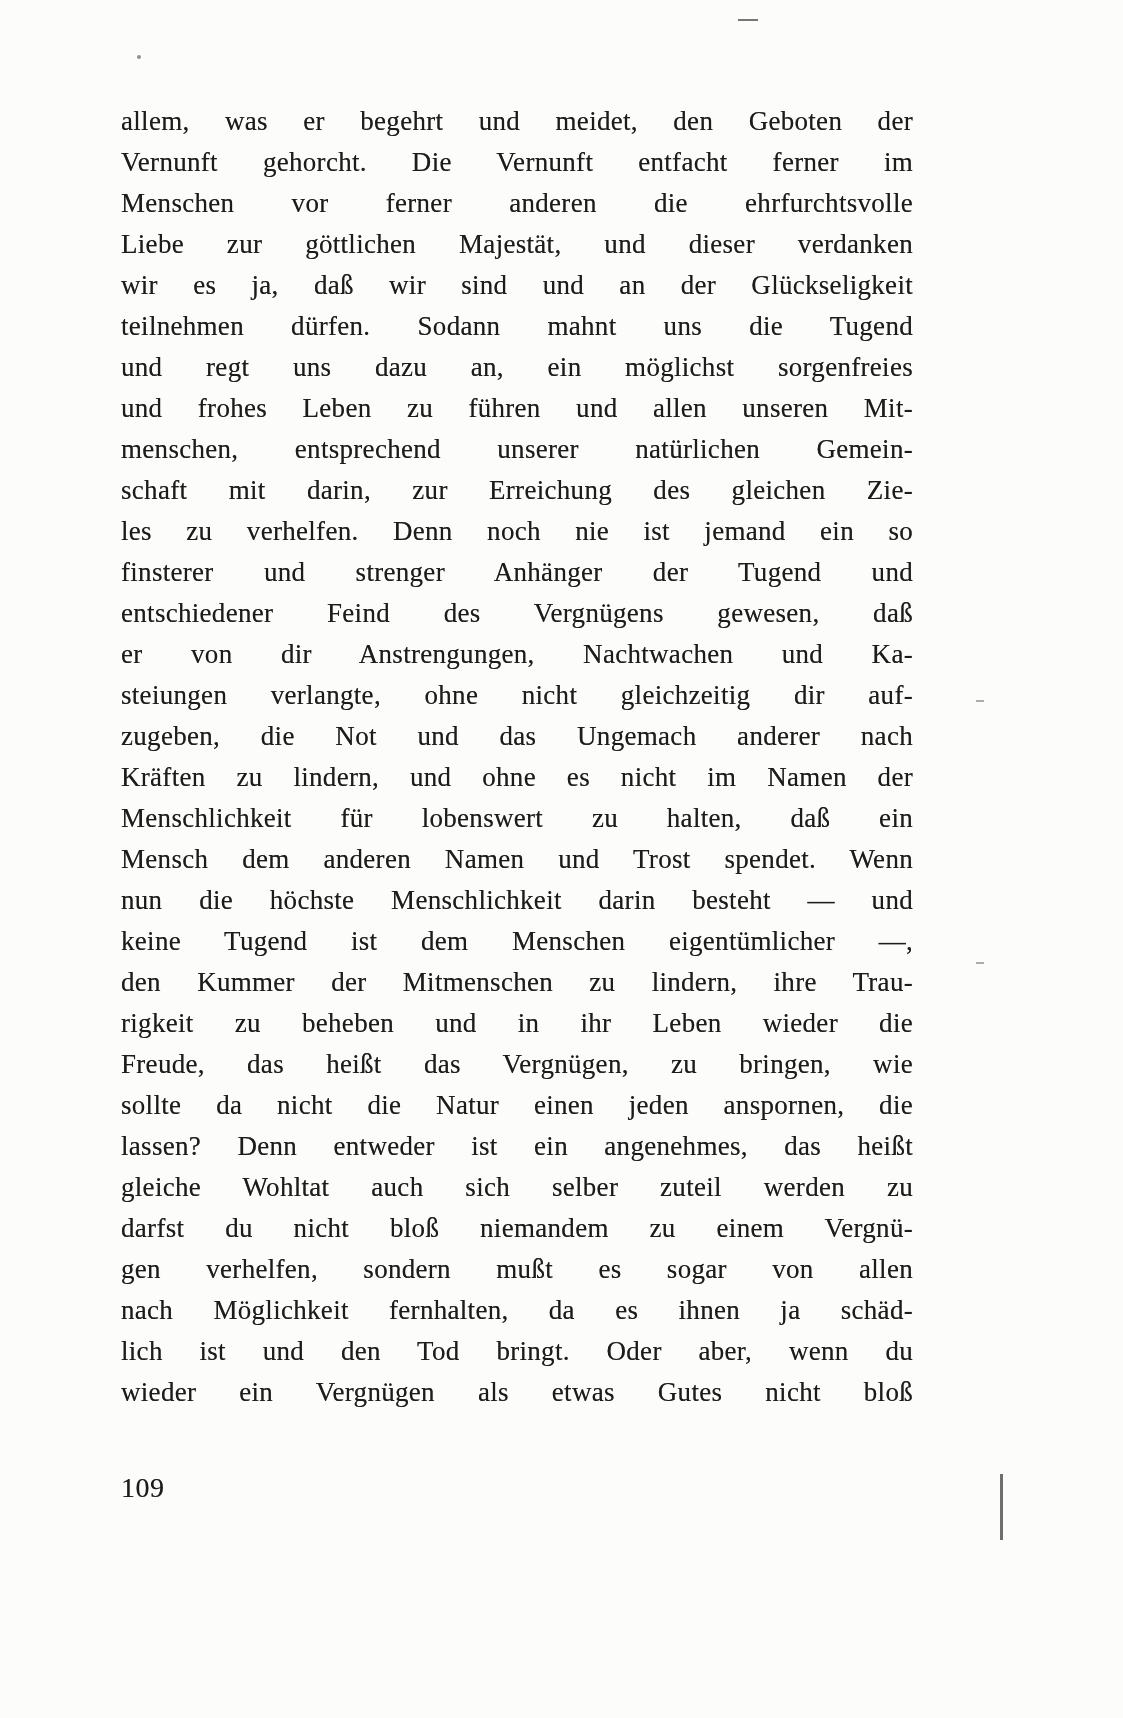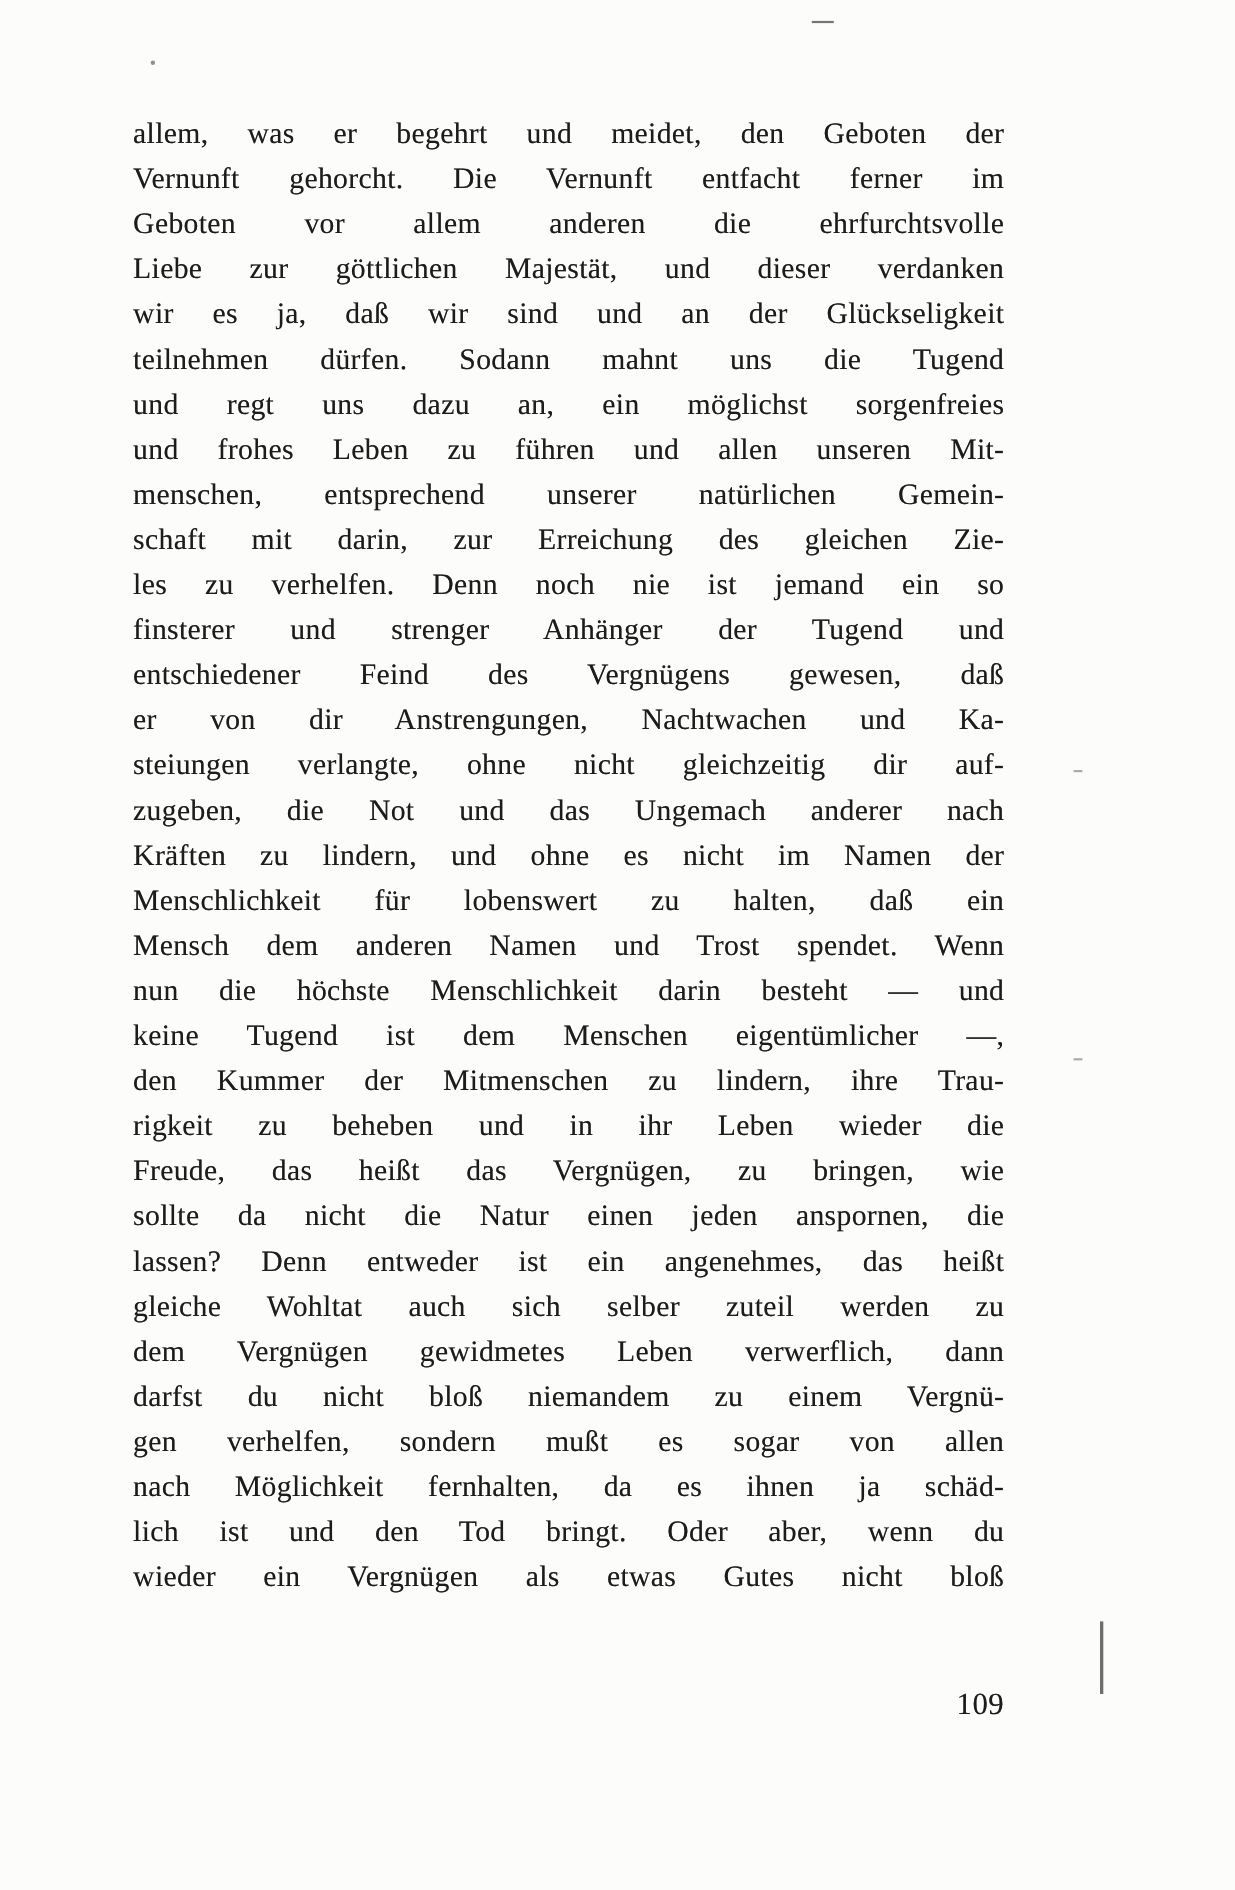--- a/index.html
+++ b/index.html
@@ -32,22 +32,21 @@
     text-align-last: justify;
     text-justify: inter-word;
     white-space: normal;
     
     text-shadow: 0 0 0.4px rgba(20,20,20,0.55);
   }
   .page-number {
     position: absolute;
     left: 121px;
     width: 792px;
-    top: 1534px;
-    text-align: right;
+    top: 1472px;
     font-size: 28px;
     letter-spacing: 0.5px;
     text-shadow: 0 0 0.4px rgba(20,20,20,0.55);
     font-family: Liberation Serif, serif;
   }
   
   .artifact {
     position: absolute;
     background: #4a4a48;
   }
@@ -64,21 +63,21 @@
 
   <div class="artifact dash-top"></div>
   <div class="artifact dot-top"></div>
   <div class="artifact dash-right-1"></div>
   <div class="artifact dash-right-2"></div>
   <div class="artifact vline"></div>
 
   <div class="text-block">
     <div class="line">allem, was er begehrt und meidet, den Geboten der</div>
     <div class="line">Vernunft gehorcht. Die Vernunft entfacht ferner im</div>
-    <div class="line">Geboten vor allem anderen die ehrfurchtsvolle</div>
+    <div class="line">Menschen vor ferner anderen die ehrfurchtsvolle</div>
     <div class="line">Liebe zur göttlichen Majestät, und dieser verdanken</div>
     <div class="line">wir es ja, daß wir sind und an der Glückseligkeit</div>
     <div class="line">teilnehmen dürfen. Sodann mahnt uns die Tugend</div>
     <div class="line">und regt uns dazu an, ein möglichst sorgenfreies</div>
     <div class="line">und frohes Leben zu führen und allen unseren Mit-</div>
     <div class="line">menschen, entsprechend unserer natürlichen Gemein-</div>
     <div class="line">schaft mit darin, zur Erreichung des gleichen Zie-</div>
     <div class="line">les zu verhelfen. Denn noch nie ist jemand ein so</div>
     <div class="line">finsterer und strenger Anhänger der Tugend und</div>
     <div class="line">entschiedener Feind des Vergnügens gewesen, daß</div>
@@ -89,21 +88,20 @@
     <div class="line">Menschlichkeit für lobenswert zu halten, daß ein</div>
     <div class="line">Mensch dem anderen Namen und Trost spendet. Wenn</div>
     <div class="line">nun die höchste Menschlichkeit darin besteht — und</div>
     <div class="line">keine Tugend ist dem Menschen eigentümlicher —,</div>
     <div class="line">den Kummer der Mitmenschen zu lindern, ihre Trau-</div>
     <div class="line">rigkeit zu beheben und in ihr Leben wieder die</div>
     <div class="line">Freude, das heißt das Vergnügen, zu bringen, wie</div>
     <div class="line">sollte da nicht die Natur einen jeden anspornen, die</div>
     <div class="line">lassen? Denn entweder ist ein angenehmes, das heißt</div>
     <div class="line">gleiche Wohltat auch sich selber zuteil werden zu</div>
-    <div class="line">dem Vergnügen gewidmetes Leben verwerflich, dann</div>
     <div class="line">darfst du nicht bloß niemandem zu einem Vergnü-</div>
     <div class="line">gen verhelfen, sondern mußt es sogar von allen</div>
     <div class="line">nach Möglichkeit fernhalten, da es ihnen ja schäd-</div>
     <div class="line">lich ist und den Tod bringt. Oder aber, wenn du</div>
     <div class="line">wieder ein Vergnügen als etwas Gutes nicht bloß</div>
   </div>
 
   <div class="page-number">109</div>
 
 </div>

